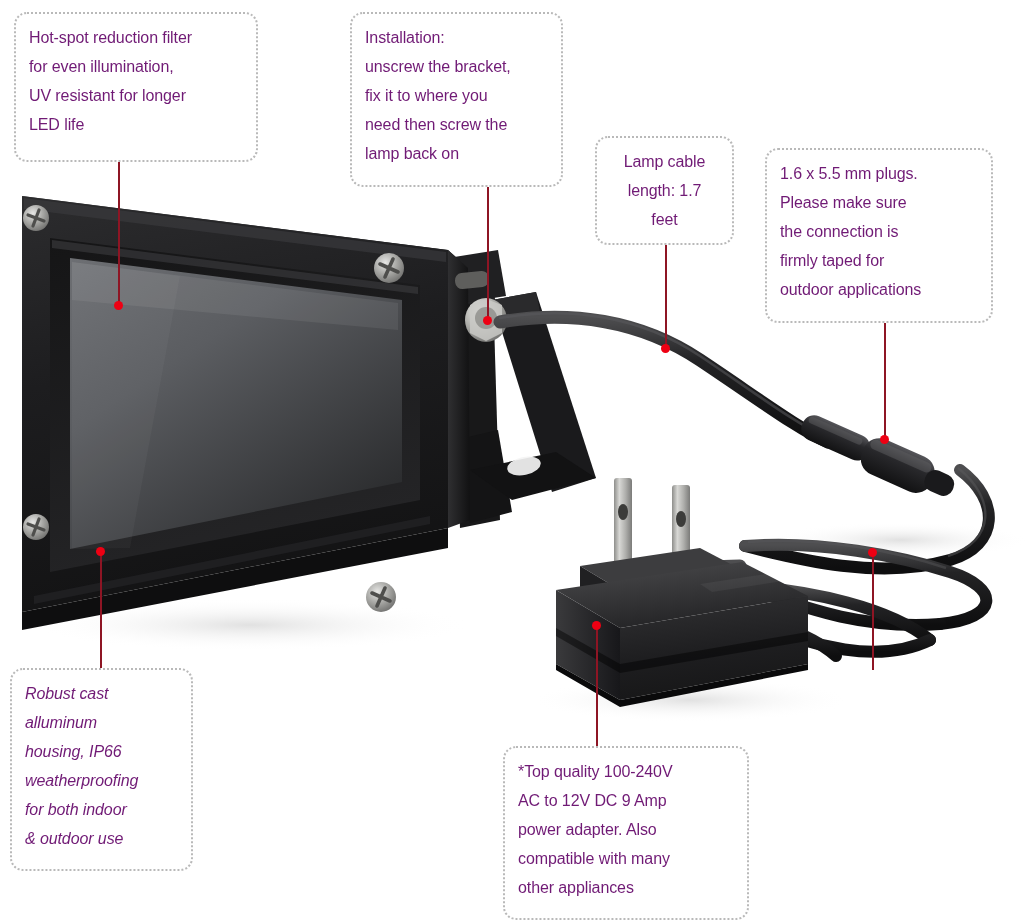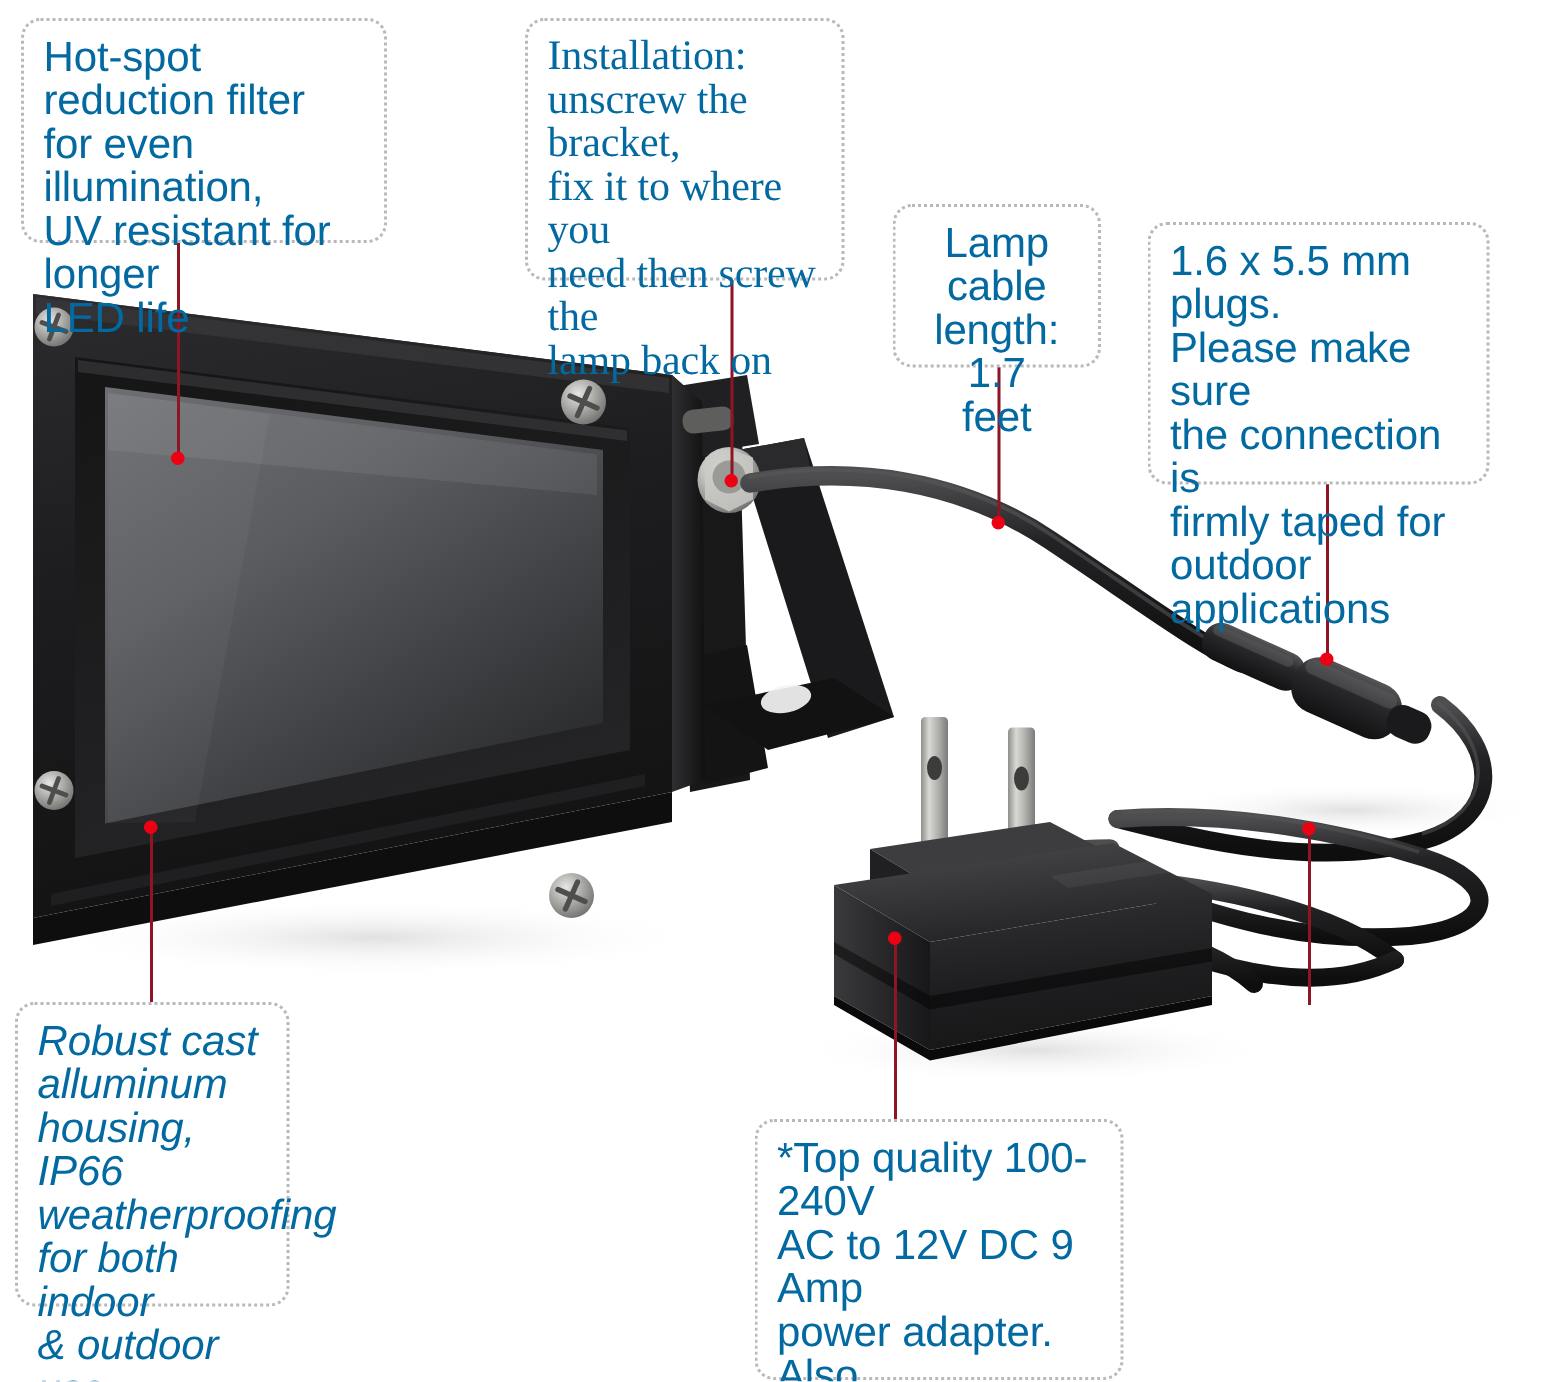--- a/index.html
+++ b/index.html
@@ -26,22 +26,22 @@
     height: 921px;
   }
 
   
   .callout {
     position: absolute;
     box-sizing: border-box;
     border: 2px dotted #b9b9b9;
     border-radius: 13px;
     background: #ffffff;
-    color: #0369a1;
-    font-size: 28px;
+    color: #701a75;
+    font-size: 16px;
     line-height: 29px;
     letter-spacing: -0.1px;
     padding: 9px 13px 10px 13px;
     white-space: pre-line;
     z-index: 40;
   }
 
   
   .leader {
     position: absolute;
@@ -279,21 +279,21 @@
   <div class="dot" style="left:596px; top:625px;"></div>
 
   <div class="leader" style="left:872px; top:552px; height:118px;"></div>
   <div class="dot" style="left:872px; top:552px;"></div>
 
   <div class="callout" style="left:14px; top:12px; width:244px; height:150px;">Hot-spot reduction filter
 for even illumination,
 UV resistant for longer
 LED life</div>
 
-  <div class="callout" style="left:350px; top:12px; width:213px; height:175px;font-family:Liberation Serif, serif;">Installation:
+  <div class="callout" style="left:350px; top:12px; width:213px; height:175px;">Installation:
 unscrew the bracket,
 fix it to where you
 need then screw the
 lamp back on</div>
 
   <div class="callout" style="left:595px; top:136px; width:139px; height:109px;text-align:center;">Lamp cable
 length: 1.7
 feet</div>
 
   <div class="callout" style="left:765px; top:148px; width:228px; height:175px;">1.6 x 5.5 mm plugs.

